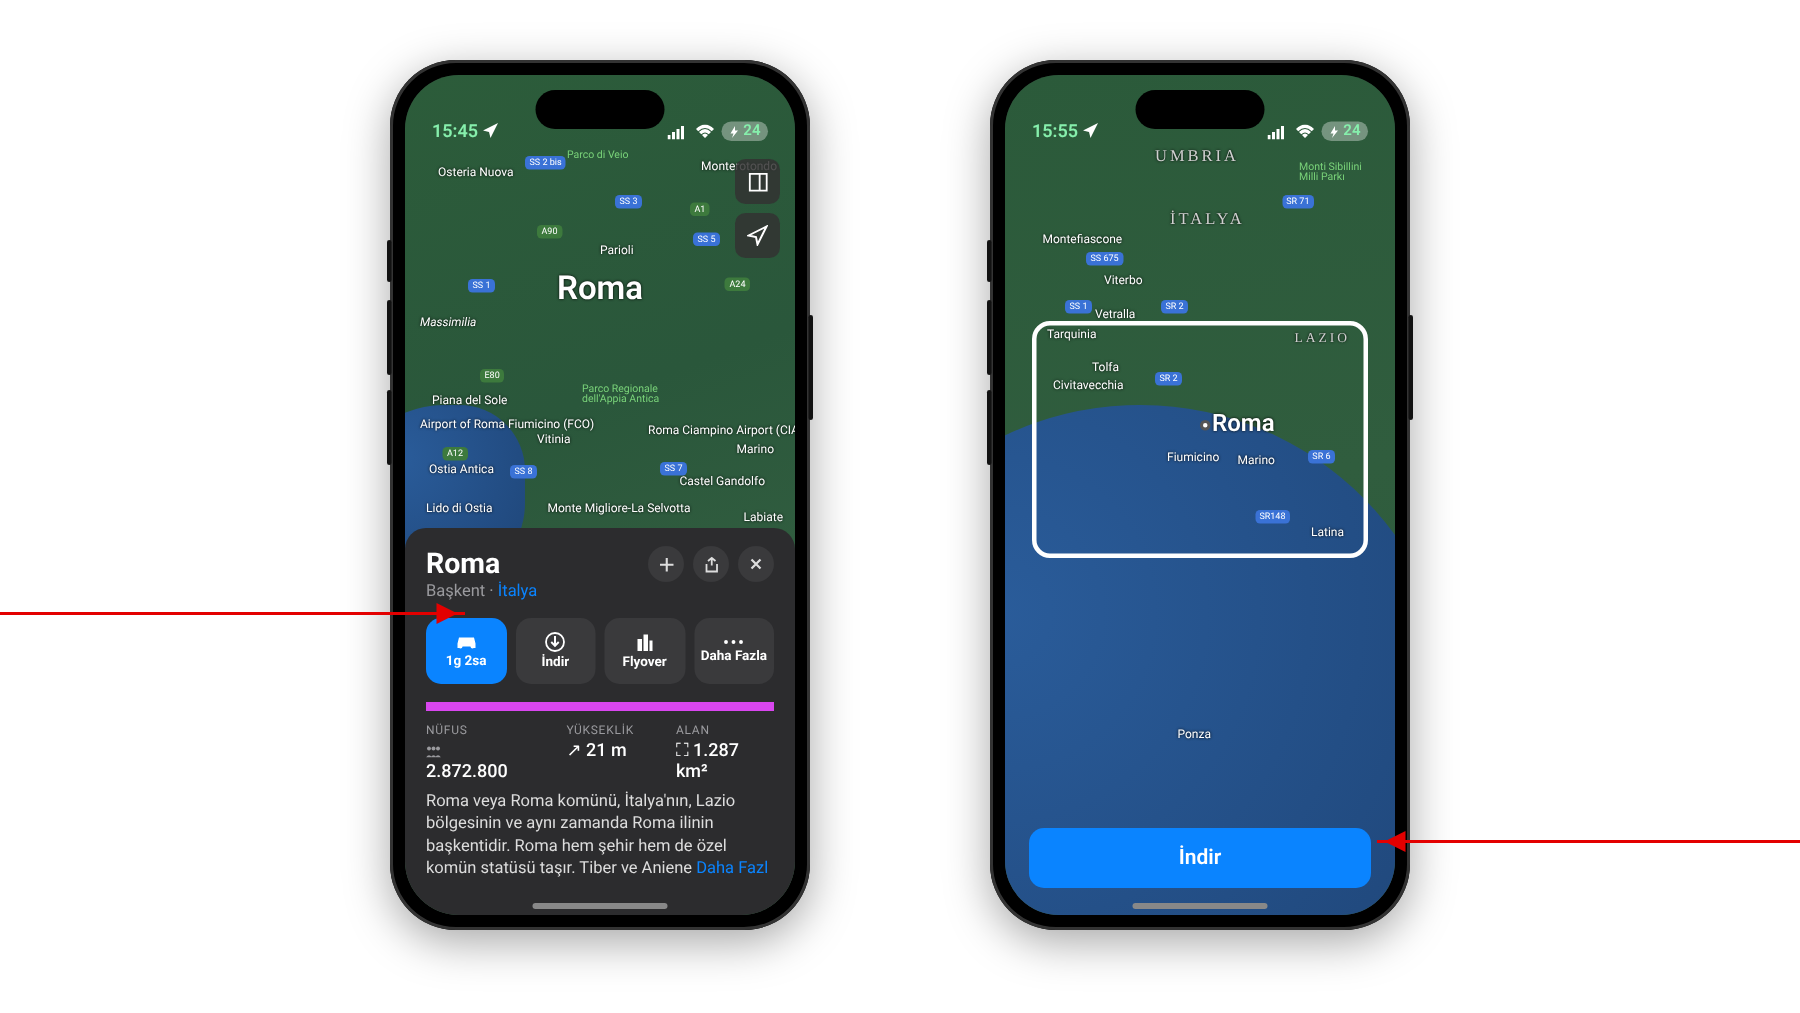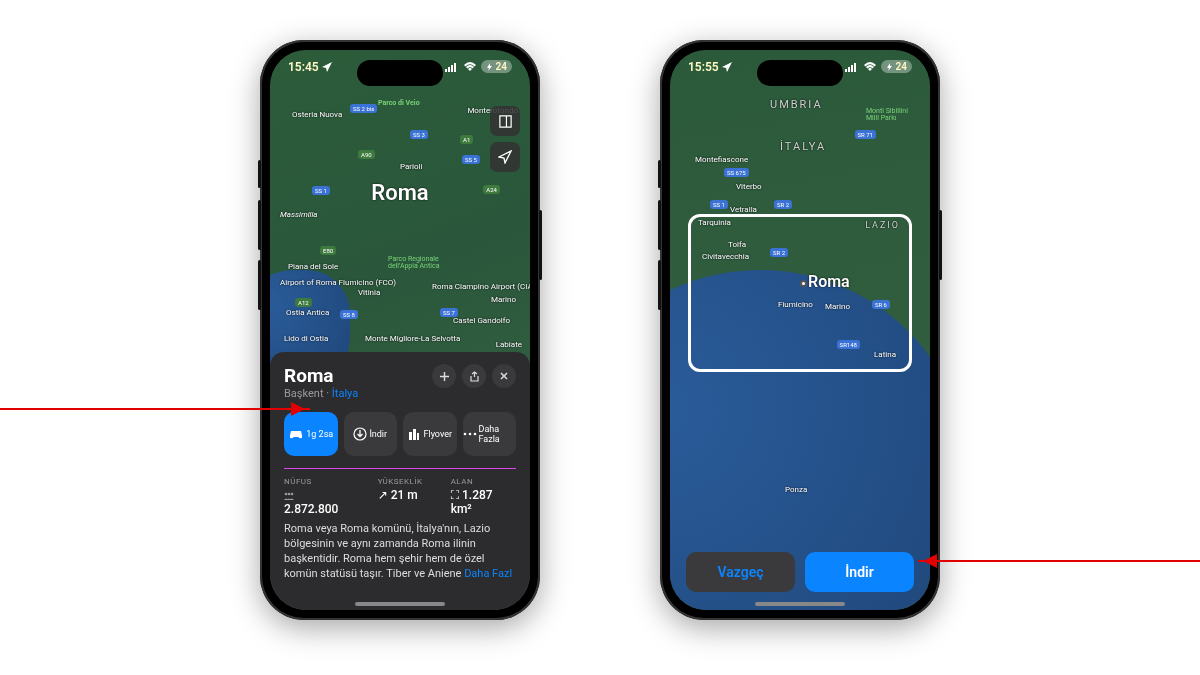--- a/index.html
+++ b/index.html
@@ -17,48 +17,48 @@
   *{box-sizing:border-box;font-family:-apple-system,BlinkMacSystemFont,"Segoe UI",Roboto,sans-serif;}
   body{margin:0;background:#fff;width:1200px;height:675px;overflow:hidden;position:relative;}
   .stage{display:flex;justify-content:center;gap:120px;padding-top:40px;}
   .phone{position:relative;width:var(--phone-w);height:var(--phone-h);background:var(--bezel);border-radius:44px;padding:10px;box-shadow:0 0 0 2px #333 inset,0 8px 30px rgba(0,0,0,.35);}
   .phone::before{content:"";position:absolute;left:-2px;top:120px;width:3px;height:28px;background:#111;border-radius:2px;}
   .phone::after{content:"";position:absolute;left:-2px;top:160px;width:3px;height:50px;background:#111;border-radius:2px;box-shadow:0 60px 0 #111;}
   .power-btn{position:absolute;right:-2px;top:170px;width:3px;height:70px;background:#111;border-radius:2px;}
   .screen{position:relative;width:100%;height:100%;border-radius:36px;overflow:hidden;background:var(--screen-bg);color:var(--text);}
   .island{position:absolute;top:10px;left:50%;transform:translateX(-50%);width:86px;height:26px;background:#000;border-radius:14px;z-index:50;}
   
-  .statusbar{position:absolute;top:0;left:0;right:0;height:44px;padding:10px 18px 0;display:flex;justify-content:space-between;align-items:flex-start;font-size:12px;font-weight:600;z-index:40;color:#fef9c3;}
+  .statusbar{position:absolute;top:0;left:0;right:0;height:44px;padding:10px 18px 0;display:flex;justify-content:space-between;align-items:flex-end;font-size:12px;font-weight:600;z-index:40;color:#86efac;}
   .statusbar .left{display:flex;align-items:center;gap:3px;}
   .statusbar .right{display:flex;align-items:center;gap:4px;}
   .battery-cap{display:inline-flex;align-items:center;background:rgba(255,255,255,.35);border-radius:8px;padding:1px 5px;font-size:10px;}
   
   .map{position:absolute;inset:0;background:linear-gradient(160deg,#2c5c3a 0%,#2a573b 40%,#325e40 70%,#2c5c3a 100%);}
   .sea{position:absolute;background:radial-gradient(circle at 30% 30%,#2a5c9a,#1e4476);}
   .map-label{position:absolute;color:#fff;font-size:8px;text-shadow:0 0 2px #000;white-space:nowrap;}
   .map-label.big{font-size:22px;font-weight:600;}
-  .map-label.country{font-size:11px;letter-spacing:2px;color:#d0d0d0;}
+  .map-label.country{font-size:11px;letter-spacing:2px;color:#d0d0d0;font-family:Liberation Serif, serif;}
   .road-badge{position:absolute;background:#3a72d6;color:#fff;font-size:6px;padding:1px 3px;border-radius:3px;}
   .road-badge.hwy{background:#3d7a3d;}
   .park-label{position:absolute;color:#79d279;font-size:7px;line-height:1;}
   
   .map-ctrl{position:absolute;right:10px;width:30px;height:30px;background:rgba(50,50,50,.85);border-radius:7px;display:flex;align-items:center;justify-content:center;color:#fff;font-size:13px;}
   
   .sheet{position:absolute;left:0;right:0;bottom:0;background:var(--card-bg);border-radius:14px 14px 0 0;padding:12px 14px 0;}
   .sheet-header{display:flex;align-items:flex-start;justify-content:space-between;}
   .title{font-size:19px;font-weight:700;}
   .subtitle{font-size:11px;color:var(--sub);}
   .subtitle .link{color:var(--accent);}
   .hdr-actions{display:flex;gap:6px;}
   .circ-btn{width:24px;height:24px;border-radius:50%;background:var(--btn-bg);display:flex;align-items:center;justify-content:center;font-size:11px;color:#ddd;}
   .action-row{display:flex;gap:6px;margin-top:12px;}
-  .act{flex:1;background:var(--btn-bg);border-radius:10px;height:44px;display:flex;flex-direction:row;align-items:center;justify-content:center;gap:2px;color:#fff;font-size:9px;}
+  .act{flex:1;background:var(--btn-bg);border-radius:10px;height:44px;display:flex;flex-direction:column;align-items:center;justify-content:center;gap:2px;color:#fff;font-size:9px;font-weight:bold;}
   .act.primary{background:var(--accent);}
   .act .ic{font-size:13px;}
-  .stats{display:flex;gap:28px;margin-top:12px;border-top:1px solid #d946ef;padding-top:8px;}
+  .stats{display:flex;gap:28px;margin-top:12px;border-top:6px solid #d946ef;padding-top:8px;}
   .stat{font-size:9px;}
   .stat-label{color:var(--sub);font-size:8px;text-transform:uppercase;letter-spacing:.5px;}
   .stat-value{color:#fff;font-size:12px;font-weight:500;margin-top:2px;}
   .hakkinda-title{font-size:14px;font-weight:700;margin-top:14px;}
   .desc{font-size:11px;line-height:1.35;color:#ddd;margin-top:6px;padding-bottom:6px;}
   .desc .more{color:var(--accent);}
   
   .sel-rect{position:absolute;border:3px solid #fff;border-radius:12px;}
   .sel-rect::before,.sel-rect::after,.sel-corner{content:"";position:absolute;width:16px;height:16px;}
   .bottom-bar{position:absolute;left:0;right:0;bottom:0;padding:10px 16px 18px;text-align:center;}
@@ -115,21 +115,21 @@
       <div class="map">
 
         <div class="sea" style="left:-40px;bottom:220px;width:120px;height:120px;border-radius:60% 40% 50% 50%;"></div>
 
         <div class="map-label big" style="left:50%;top:130px;transform:translateX(-50%);">Roma</div>
 
         <div class="map-label" style="left:22px;top:60px;">Osteria Nuova</div>
         <div class="map-label" style="right:12px;top:56px;">Monterotondo</div>
         <div class="map-label" style="left:130px;top:112px;">Parioli</div>
         <div class="map-label" style="left:10px;top:160px;font-style:italic;">Massimilia</div>
-        <div class="park-label" style="left:108px;top:50px;font-weight:bold;">Parco di Veio</div>
+        <div class="park-label" style="left:108px;top:50px;">Parco di Veio</div>
         <div class="map-label" style="left:18px;top:212px;">Piana del Sole</div>
         <div class="map-label" style="left:88px;top:238px;">Vitinia</div>
         <div class="map-label" style="left:10px;top:228px;">Airport of Roma Fiumicino (FCO)</div>
         <div class="map-label" style="left:16px;top:258px;">Ostia Antica</div>
         <div class="map-label" style="left:14px;top:284px;">Lido di Ostia</div>
         <div class="park-label" style="left:118px;top:206px;width:64px;">Parco Regionale dell'Appia Antica</div>
         <div class="map-label" style="left:162px;top:232px;width:60px;">Roma Ciampino Airport (CIA)</div>
         <div class="map-label" style="right:14px;top:245px;">Marino</div>
         <div class="map-label" style="right:20px;top:266px;">Castel Gandolfo</div>
         <div class="map-label" style="right:8px;top:290px;">Labiate</div>
@@ -312,21 +312,20 @@
         <div class="road-badge" style="left:100px;top:198px;">SR 2</div>
         <div class="road-badge" style="right:40px;top:250px;">SR 6</div>
         <div class="road-badge" style="right:70px;top:290px;">SR148</div>
         <div class="road-badge" style="left:40px;top:150px;">SS 1</div>
 
         <div class="sel-rect" style="left:18px;top:164px;width:224px;height:158px;"></div>
       </div>
 
       <div class="bottom-bar">
         <div class="btn-row">
-          <div class="big-btn secondary">Vazgeç</div>
           <div class="big-btn primary">İndir</div>
         </div>
       </div>
       <div class="home-indicator"></div>
     </div>
   </div>
 </div>
 
 <div class="arrow left" style="top:408px;width:310px;"></div>
 <div class="arrow right" style="top:560px;width:282px;"></div>

